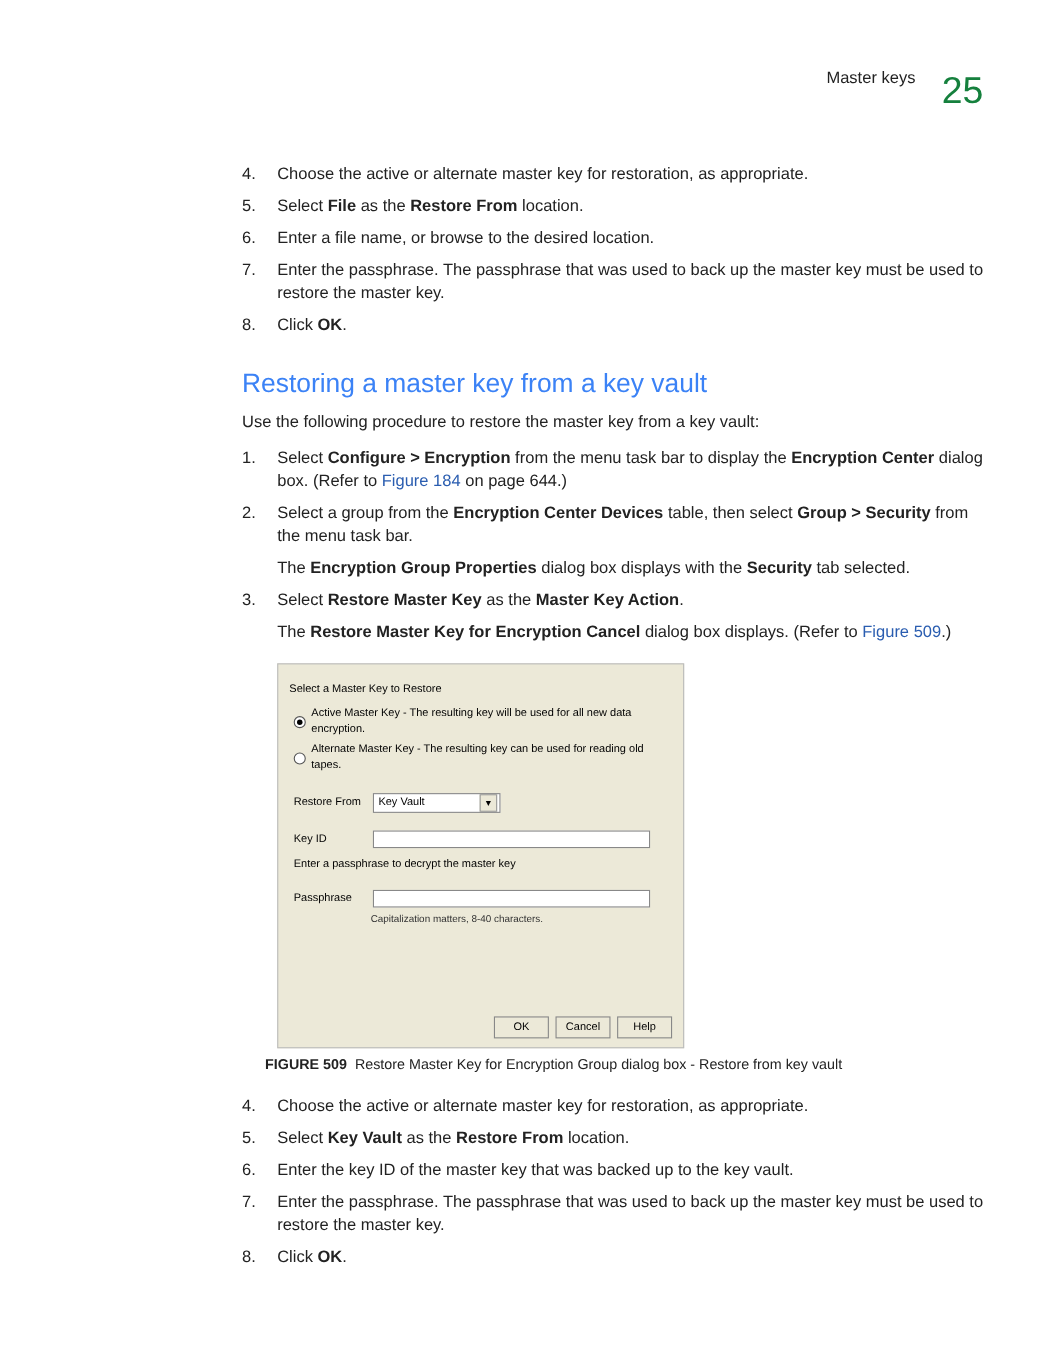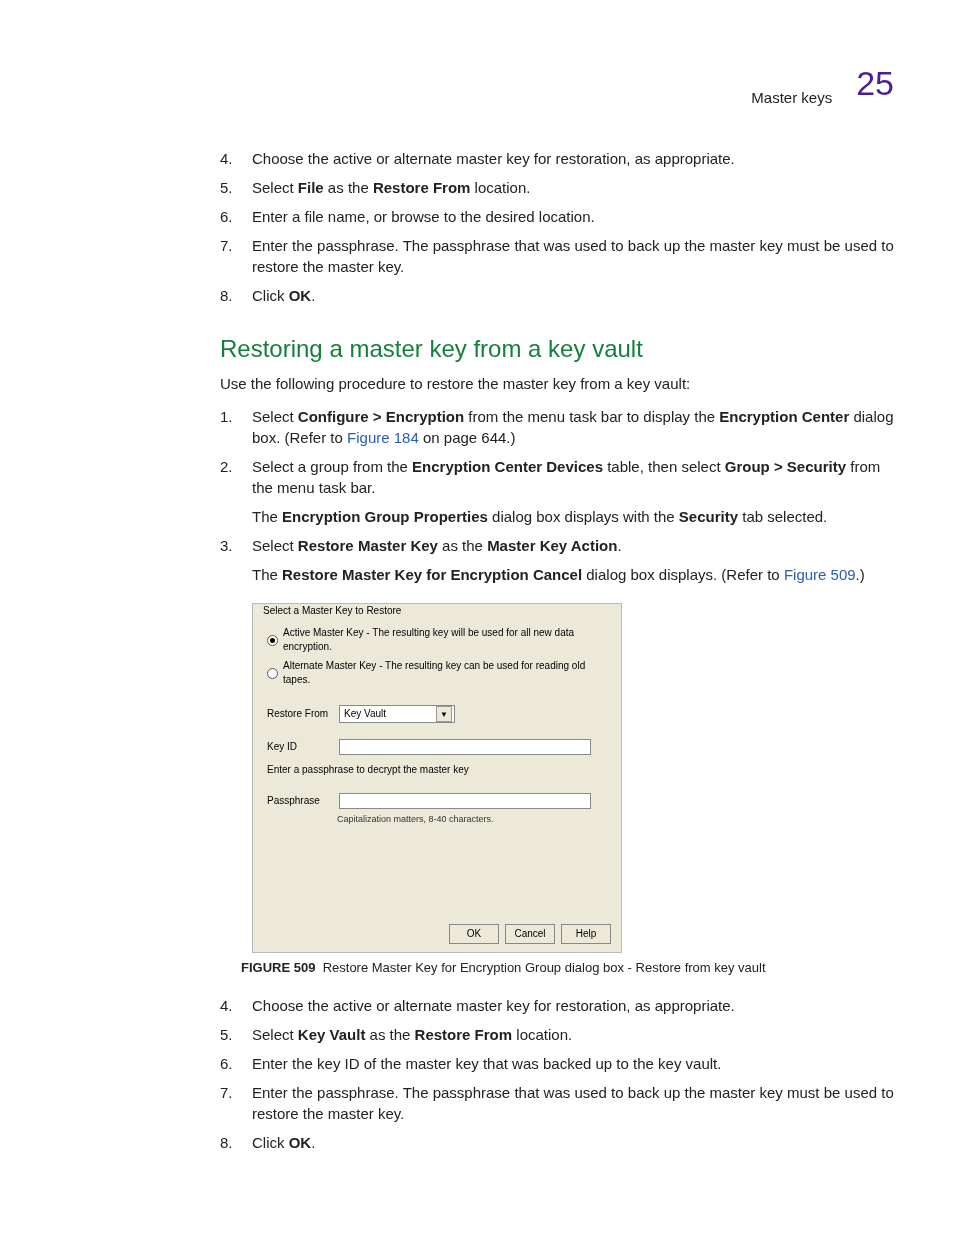--- a/index.html
+++ b/index.html
@@ -14,32 +14,32 @@
   .page {
     width: 954px;
     min-height: 1235px;
     box-sizing: border-box;
     padding: 60px 60px 40px 60px;
     position: relative;
   }
   .header {
     display: flex;
     justify-content: flex-end;
-    align-items: flex-end;
+    align-items: flex-start;
     gap: 24px;
     margin-bottom: 40px;
   }
   .header .section-label {
     font-size: 15px;
     color: #222;
   }
   .header .chap-num {
     font-size: 34px;
     font-weight: 400;
-    color: #4c1d95;
+    color: #15803d;
   }
   .content {
     margin-left: 160px;
     margin-right: 0;
   }
   ol.steps {
     list-style: none;
     padding: 0;
     margin: 0;
   }
@@ -51,36 +51,36 @@
   ol.steps li .num {
     width: 20px;
     flex-shrink: 0;
   }
   ol.steps li .txt { flex: 1; }
   h2.section-title {
     font-size: 24px;
     font-weight: 500;
     margin: 26px 0 8px 0;
     font-family: "Helvetica Neue", Arial, sans-serif;
-    color: #15803d;
+    color: #3b82f6;
   }
   .para { margin: 6px 0 12px 0; }
   .sub-para { margin-top: 6px; margin-left: 32px; }
   .link { color: #2a5db0; text-decoration: none; }
   .bold { font-weight: bold; }
 
   
   .dialog {
     width: 370px;
     background: #ece9d8;
     border: 1px solid #bbb;
     margin: 18px 0 6px 32px;
     font-size: 10px;
     color: #000;
-    padding: 0 10px 8px 10px;
+    padding: 16px 10px 8px 10px;
     min-height: 350px;
     position: relative;
     box-sizing: border-box;
   }
   .dialog .dlg-title { font-size: 10px; margin-bottom: 8px; }
   .dialog .radio-row {
     display: flex; align-items: center; gap: 5px;
     margin: 5px 0 5px 4px;
   }
   .dialog .radio {

